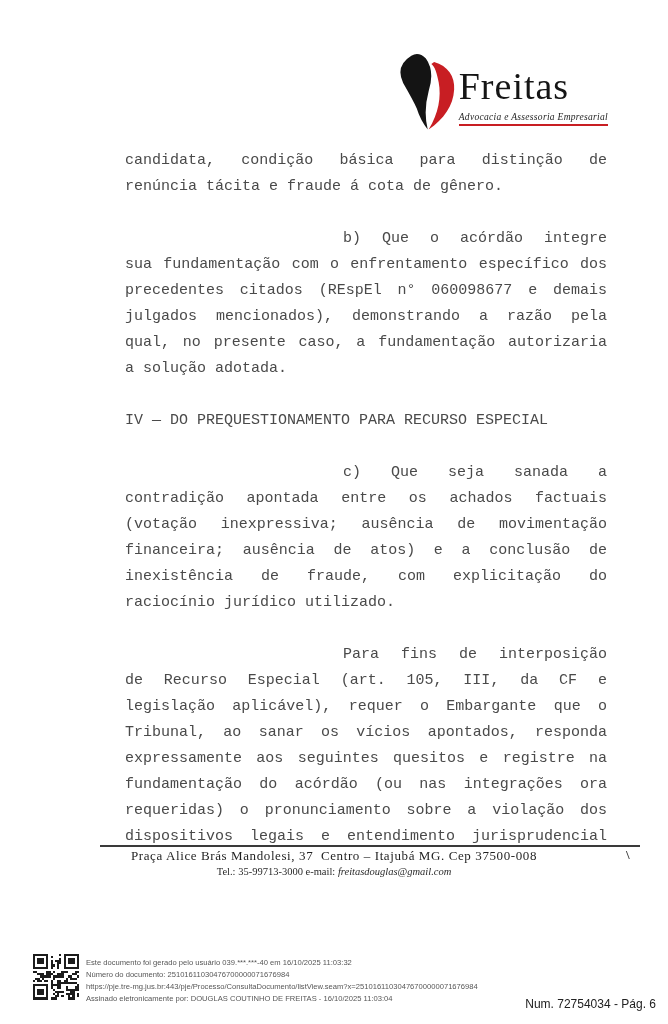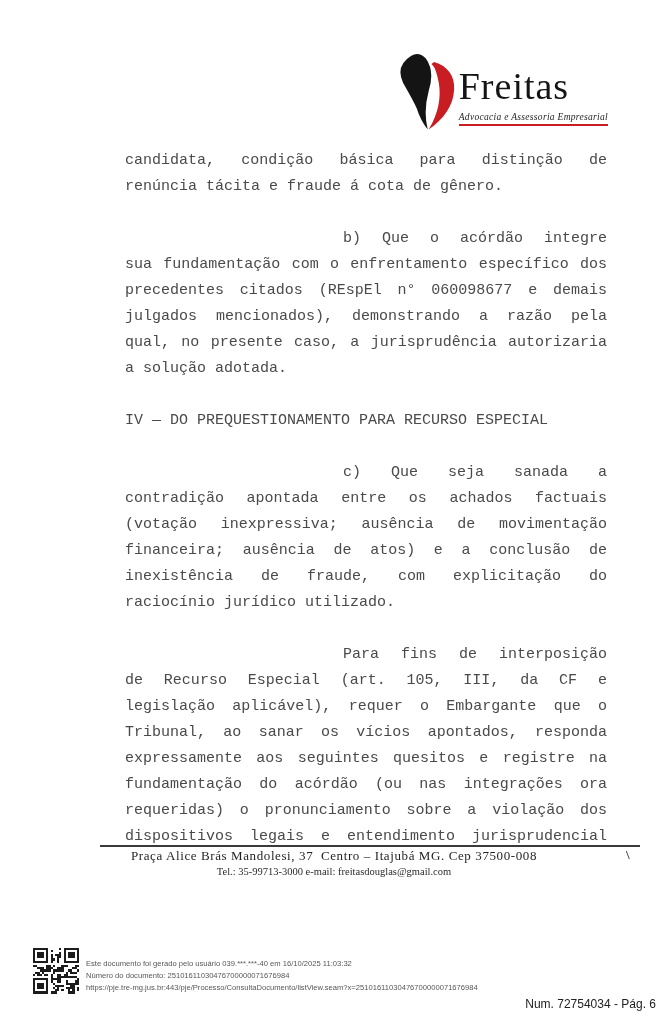--- a/index.html
+++ b/index.html
@@ -55,21 +55,21 @@
   }
   .footer-address{
     font-family:"Liberation Serif", serif;
     font-weight:normal;font-size:13px;color:#1f1f1f;
     letter-spacing:.6px;white-space:pre;
   }
   .footer-tel{
     font-family:"Liberation Serif", serif;
     font-size:10.5px;color:#2a2a2a;margin-top:2px;
   }
-  .footer-email{font-family:"Liberation Serif", serif;}
+  .footer-email{font-style:italic;font-family:"Liberation Serif", serif;}
   .edge-mark{
     position:absolute;left:626px;top:847px;
     font-family:"Liberation Serif", serif;font-weight:bold;
     font-size:13px;color:#333;
   }
 
   
   .stamp{position:absolute;left:33px;top:947px;display:flex;align-items:center;}
   .qr{width:46px;height:47px;flex:0 0 auto;}
   .stamp-lines{
@@ -103,21 +103,21 @@
   <div class="doc-body">
       <div class="para">
         <div class="line">candidata, condição básica para distinção de</div>
         <div class="line last">renúncia tácita e fraude á cota de gênero.</div>
       </div>
       <div class="para">
         <div class="line indent">b) Que o acórdão integre</div>
         <div class="line">sua fundamentação com o enfrentamento específico dos</div>
         <div class="line">precedentes citados (REspEl n° 060098677 e demais</div>
         <div class="line">julgados mencionados), demonstrando a razão pela</div>
-        <div class="line">qual, no presente caso, a jurisprudência autorizaria</div>
+        <div class="line">qual, no presente caso, a fundamentação autorizaria</div>
         <div class="line last">a solução adotada.</div>
       </div>
       <div class="para">
         <div class="line last">IV — DO PREQUESTIONAMENTO PARA RECURSO ESPECIAL</div>
       </div>
       <div class="para">
         <div class="line indent">c) Que seja sanada a</div>
         <div class="line">contradição apontada entre os achados factuais</div>
         <div class="line">(votação inexpressiva; ausência de movimentação</div>
         <div class="line">financeira; ausência de atos) e a conclusão de</div>
@@ -273,18 +273,19 @@
         <rect x="15" y="1" width="5" height="5" fill="#ffffff"></rect>
         <rect x="16" y="2" width="3" height="3" fill="#1c1c1c"></rect>
         <rect x="0" y="14" width="7" height="7" fill="#1c1c1c"></rect>
         <rect x="1" y="15" width="5" height="5" fill="#ffffff"></rect>
         <rect x="2" y="16" width="3" height="3" fill="#1c1c1c"></rect>
       </svg>
     <div class="stamp-lines">
         <div>Este documento foi gerado pelo usuário 039.***.***-40 em 16/10/2025 11:03:32</div>
         <div>Número do documento: 25101611030476700000071676984</div>
         <div>https://pje.tre-mg.jus.br:443/pje/Processo/ConsultaDocumento/listView.seam?x=25101611030476700000071676984</div>
+        <div>Assinado eletronicamente por: DOUGLAS COUTINHO DE FREITAS - 16/10/2025 11:03:04</div>
       </div>
   </div>
 
   <div class="page-label">Num. 72754034 - Pág. 6</div>
 
 </div>
 
 </body></html>

